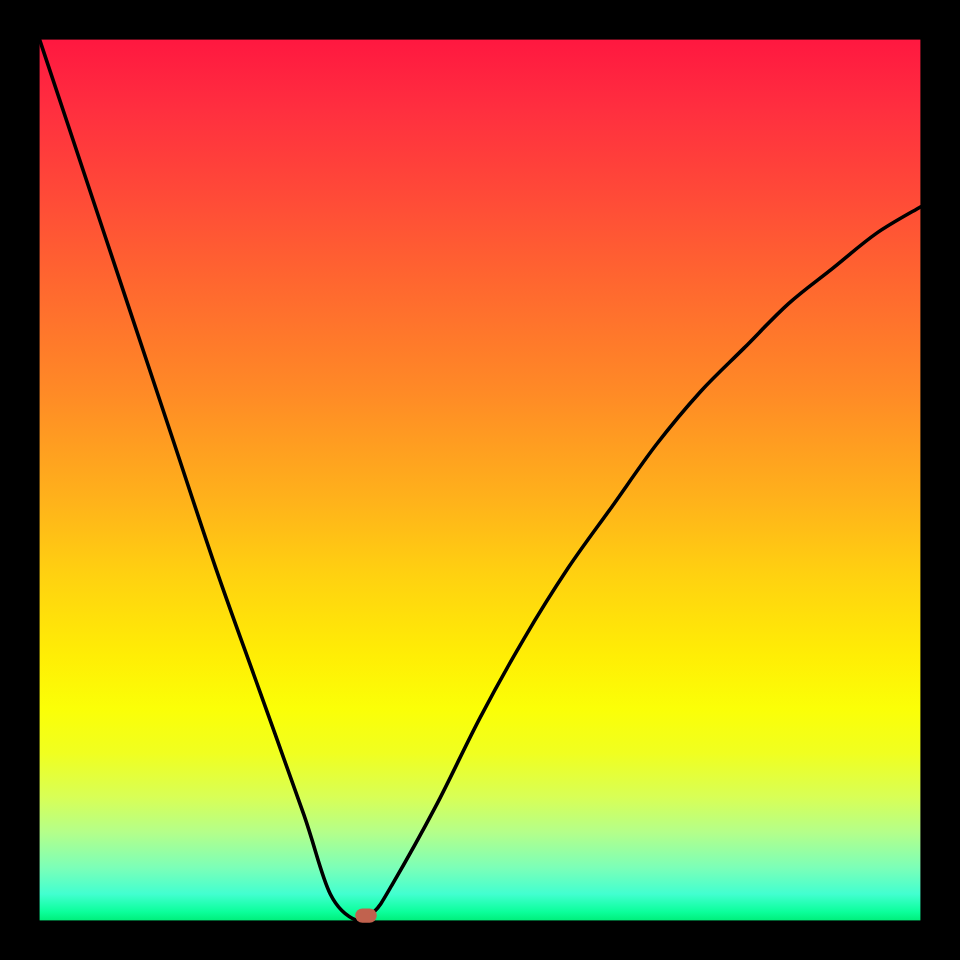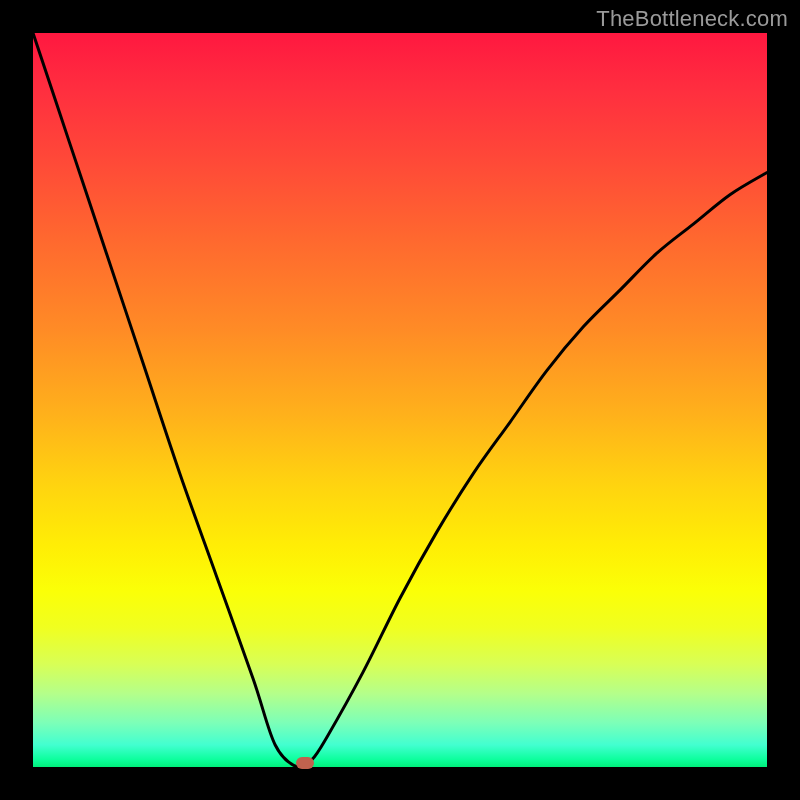--- a/index.html
+++ b/index.html
@@ -72,14 +72,13 @@
 </head>
 <body>
 
 <div class="outer">
   <div class="plot">
     <svg class="curve" viewBox="0 0 734 734" preserveAspectRatio="none">
       <path id="curve-path" fill="none" stroke="#000" stroke-width="3" stroke-linecap="round" stroke-linejoin="round" d="M 0.00 0.00 C 6.12 18.35, 24.47 73.40, 36.70 110.10 C 48.93 146.80, 61.17 183.50, 73.40 220.20 C 85.63 256.90, 97.87 293.60, 110.10 330.30 C 122.33 367.00, 134.57 404.92, 146.80 440.40 C 159.03 475.88, 171.27 508.91, 183.50 543.16 C 195.73 577.41, 210.41 617.78, 220.20 645.92 C 229.99 674.06, 234.88 697.30, 242.22 711.98 C 249.56 726.66, 258.12 731.55, 264.24 734.00 C 270.36 736.45, 274.03 731.55, 278.92 726.66 C 283.81 721.77, 285.04 719.32, 293.60 704.64 C 302.16 689.96, 318.07 661.82, 330.30 638.58 C 342.53 615.34, 354.77 588.42, 367.00 565.18 C 379.23 541.94, 391.47 519.92, 403.70 499.12 C 415.93 478.32, 428.17 458.75, 440.40 440.40 C 452.63 422.05, 464.87 406.15, 477.10 389.02 C 489.33 371.89, 501.57 353.54, 513.80 337.64 C 526.03 321.74, 538.27 307.06, 550.50 293.60 C 562.73 280.14, 574.97 269.13, 587.20 256.90 C 599.43 244.67, 611.67 231.21, 623.90 220.20 C 636.13 209.19, 648.37 200.63, 660.60 190.84 C 672.83 181.05, 685.07 170.04, 697.30 161.48 C 709.53 152.92, 727.88 143.13, 734.00 139.46 "></path>
     </svg>
     <div id="marker" class="marker" style="left: 271.58px; top: 730.33px;"></div>
   </div>
-  <div class="watermark">TheBottleneck.com</div>
 </div>
 
 </body></html>

